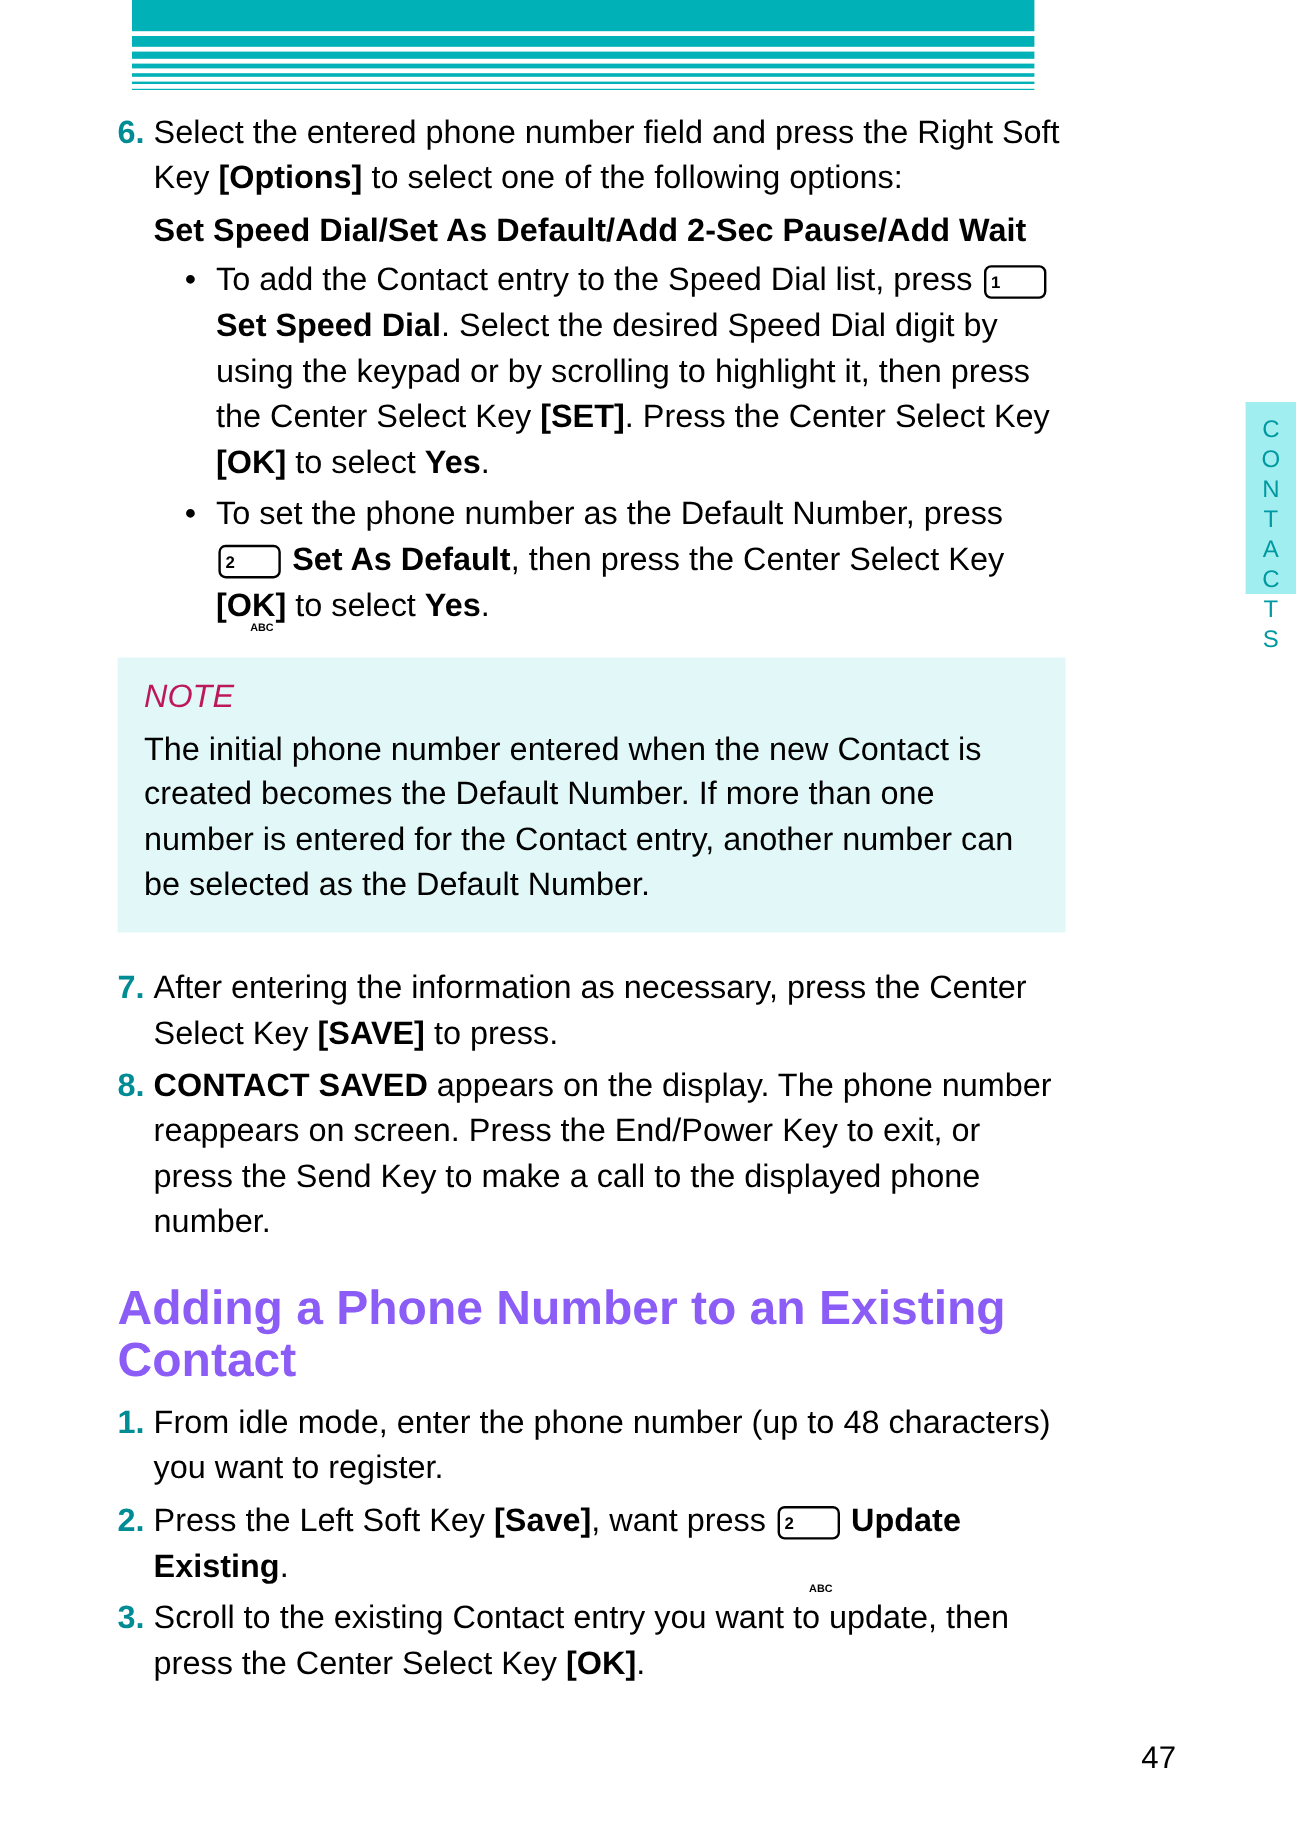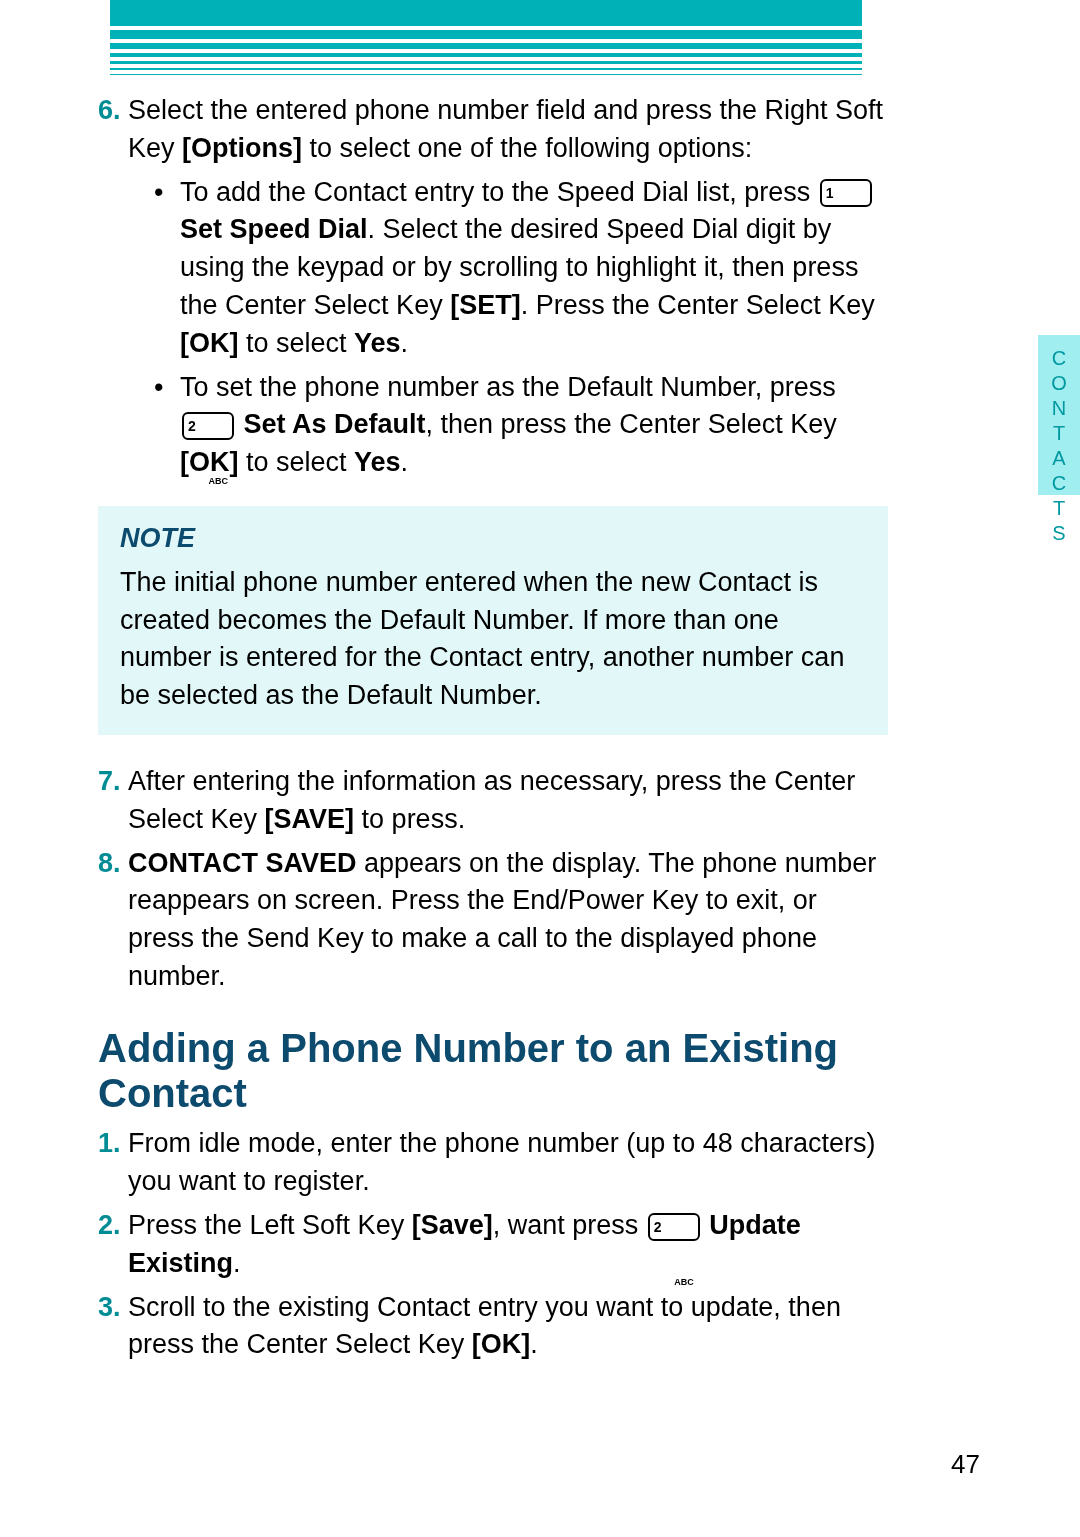--- a/index.html
+++ b/index.html
@@ -136,29 +136,29 @@
     top: 7px;
     margin-top: 48px;
   }
 
   .note-box {
     background: #e2f8f8;
     margin: 24px 0 28px 0;
     padding: 14px 22px 20px 22px;
   }
   .note-title {
-    color: #0c4a6e;
+    color: #be185d;
     font-style: italic;
-    font-weight: bold;
+    font-weight: normal;
     font-size: 27px;
     margin-bottom: 6px;
   }
 
   h2.section {
-    color: #0c4a6e;
+    color: #8b5cf6;
     font-weight: bold;
     font-size: 40px;
     line-height: 1.12;
     margin: 30px 0 10px 0;
   }
 </style>
 </head>
 <body>
 
 <div class="top-deco">
@@ -174,20 +174,21 @@
 <div class="side-tab">CONTACTS</div>
 
 <div class="content">
 
   <div class="num-item">
     <div class="num">6.</div>
     <div class="body">
       <span>Select the entered phone number field and press the Right Soft Key </span><span class="bold">[Options]</span><span> to select one of the following options:</span>
     </div>
   </div>
+  <div class="sub-bold-line">Set Speed Dial/Set As Default/Add 2-Sec Pause/Add Wait</div>
 
   <ul class="bullets">
     <li>
       <span>To add the Contact entry to the Speed Dial list, press </span><span class="key"><span>1</span><span class="small"></span></span><span class="bold"> Set Speed Dial</span><span>. Select the desired Speed Dial digit by using the keypad or by scrolling to highlight it, then press the Center Select Key </span><span class="bold">[SET]</span><span>. Press the Center Select Key </span><span class="bold">[OK]</span><span> to select </span><span class="bold">Yes</span><span>.</span>
     </li>
     <li>
       <span>To set the phone number as the Default Number, press </span><span class="key"><span>2</span><span class="small">ABC</span></span><span class="bold"> Set As Default</span><span>, then press the Center Select Key </span><span class="bold">[OK]</span><span> to select </span><span class="bold">Yes</span><span>.</span>
     </li>
   </ul>
 

